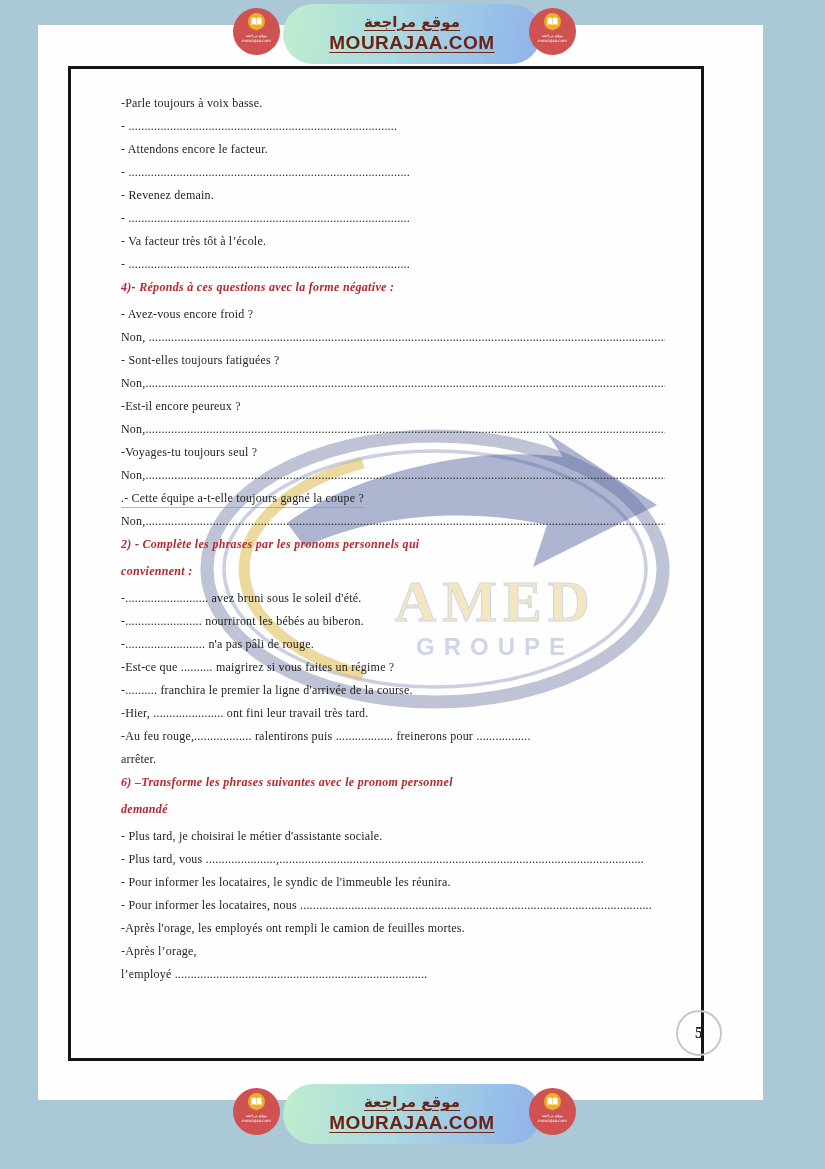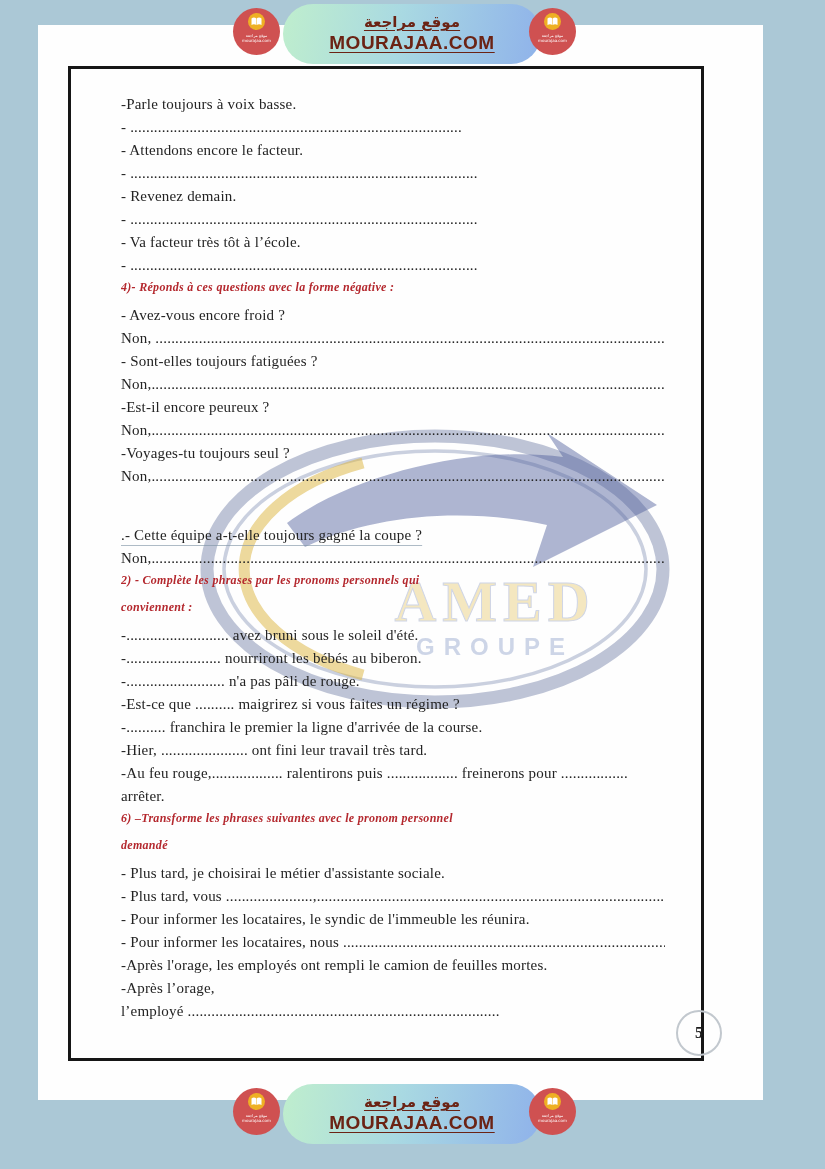--- a/index.html
+++ b/index.html
@@ -42,40 +42,39 @@
   
   .doc-content {
     position: absolute;
     left: 71px; top: 69px;
     width: 630px; height: 989px;
     padding: 27px 36px 0 50px;
     overflow: hidden;
   }
   .line {
     height: 23px;
-    font-size: 15px;
+    font-size: 12px;
     color: #232323;
     white-space: nowrap;
     overflow: hidden;
     letter-spacing: 0.2px;
   }
   .line.heading {
     height: 27px;
     font-size: 12px;
     font-weight: bold;
     font-style: italic;
     color: #b4282e;
     letter-spacing: 0.3px;
   }
   .line.body-underline {
     text-decoration: underline;
     text-decoration-color: rgba(130,150,168,0.65);
     text-underline-offset: 5px;
     text-decoration-thickness: 1px;
-    margin-top: 36px;
   }
 
   
   .page-num-circle {
     position: absolute;
     left: 676px; top: 1010px;
     width: 46px; height: 46px;
     border: 2px solid #c2c8ce;
     border-radius: 50%;
     display: flex; align-items: center; justify-content: center;

